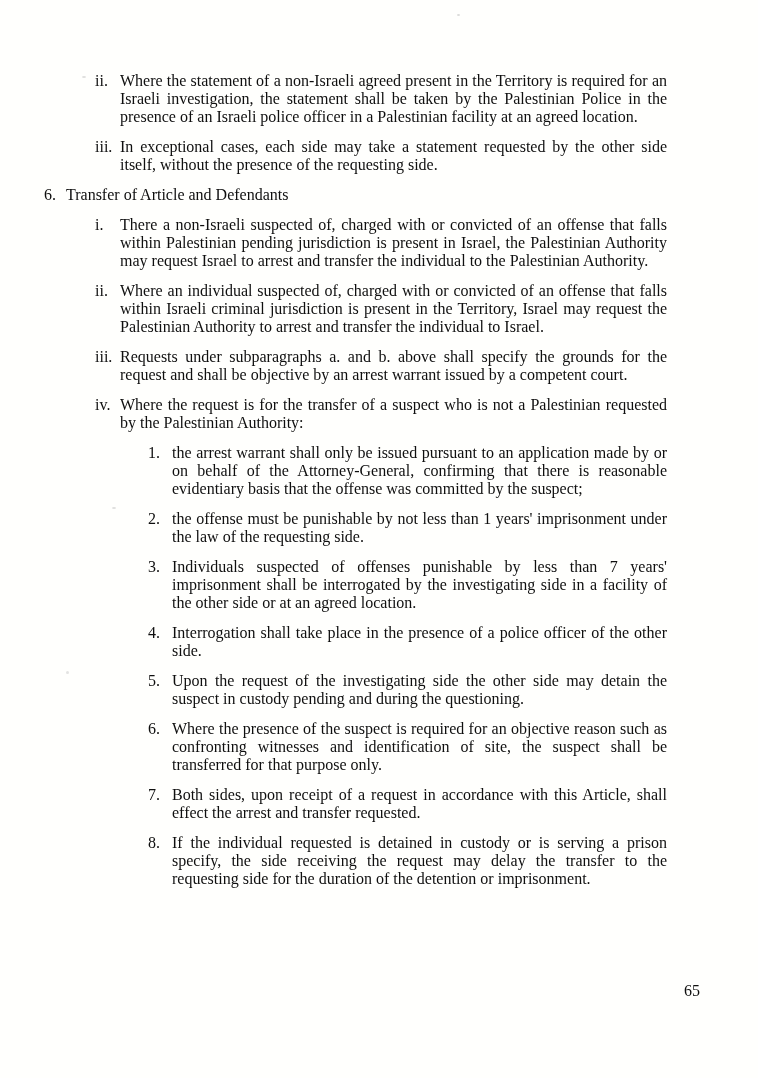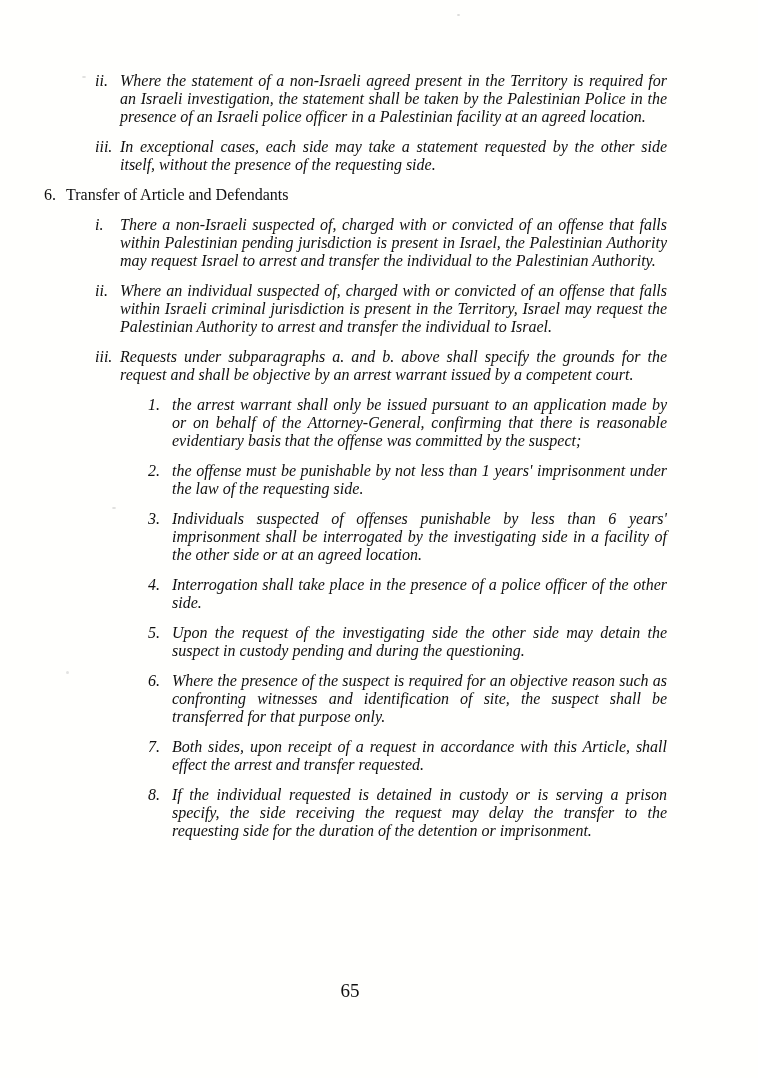--- a/index.html
+++ b/index.html
@@ -9,37 +9,37 @@
     height: 1078px;
     background: #fffffd;
     font-family: "Liberation Serif", serif;
     font-size: 16px;
     line-height: 18px;
     color: #0f0f0f;
     overflow: hidden;
     margin: 0 auto;
   }
   .content { padding-top: 72px; }
-  .item { display: flex; font-style: italic; }
+  .item { display: flex; }
   .item .lbl { flex: none; }
   .item .txt { flex: 1; text-align: justify; margin: 0; }
   .roman { margin: 0 91px 12px 95px; }
   .roman .lbl { flex: 0 0 25px; }
   .num { margin: 0 91px 12px 148px; }
   .num .lbl { flex: 0 0 24px; }
   .heading { display: flex; margin: 0 91px 12px 44px; }
   .heading .h-lbl { flex: 0 0 22px; }
   .heading .h-title { flex: 1; }
   .pageno {
     position: absolute;
     top: 982px;
     left: 0;
     width: 700px;
-    text-align: center;
-    font-size: 19px;
+    text-align: right;
+    font-size: 16px;
   }
   .speck { position: absolute; background: #b9b9b9; border-radius: 50%; }
   .speck.s1 { left: 457px; top: 14px;  width: 3px; height: 2px; opacity: .5; }
   .speck.s2 { left: 82px;  top: 76px;  width: 4px; height: 2px; opacity: .45; }
   .speck.s3 { left: 112px; top: 507px; width: 4px; height: 2px; opacity: .45; }
   .speck.s4 { left: 66px;  top: 671px; width: 3px; height: 3px; opacity: .4; }
 </style>
 </head>
 <body>
 
@@ -74,34 +74,38 @@
     <div class="item roman">
       <span class="lbl">ii.</span>
       <p class="txt">Where an individual suspected of, charged with or convicted of an offense that falls within Israeli criminal jurisdiction is present in the Territory, Israel may request the Palestinian Authority to arrest and transfer the individual to Israel.</p>
     </div>
 
     <div class="item roman">
       <span class="lbl">iii.</span>
       <p class="txt">Requests under subparagraphs a. and b. above shall specify the grounds for the request and shall be objective by an arrest warrant issued by a competent court.</p>
     </div>
 
+    <div class="item roman">
+      <span class="lbl">iv.</span>
+      <p class="txt">Where the request is for the transfer of a suspect who is not a Palestinian requested by the Palestinian Authority:</p>
+    </div>
 
     <div class="item num">
       <span class="lbl">1.</span>
       <p class="txt">the arrest warrant shall only be issued pursuant to an application made by or on behalf of the Attorney-General, confirming that there is reasonable evidentiary basis that the offense was committed by the suspect;</p>
     </div>
 
     <div class="item num">
       <span class="lbl">2.</span>
       <p class="txt">the offense must be punishable by not less than 1 years' imprisonment under the law of the requesting side.</p>
     </div>
 
     <div class="item num">
       <span class="lbl">3.</span>
-      <p class="txt">Individuals suspected of offenses punishable by less than 6 years' imprisonment shall be interrogated by the investigating side in a facility of the other side or at an agreed location.</p>
+      <p class="txt">Individuals suspected of offenses punishable by less than 7 years' imprisonment shall be interrogated by the investigating side in a facility of the other side or at an agreed location.</p>
     </div>
 
     <div class="item num">
       <span class="lbl">4.</span>
       <p class="txt">Interrogation shall take place in the presence of a police officer of the other side.</p>
     </div>
 
     <div class="item num">
       <span class="lbl">5.</span>
       <p class="txt">Upon the request of the investigating side the other side may detain the suspect in custody pending and during the questioning.</p>

